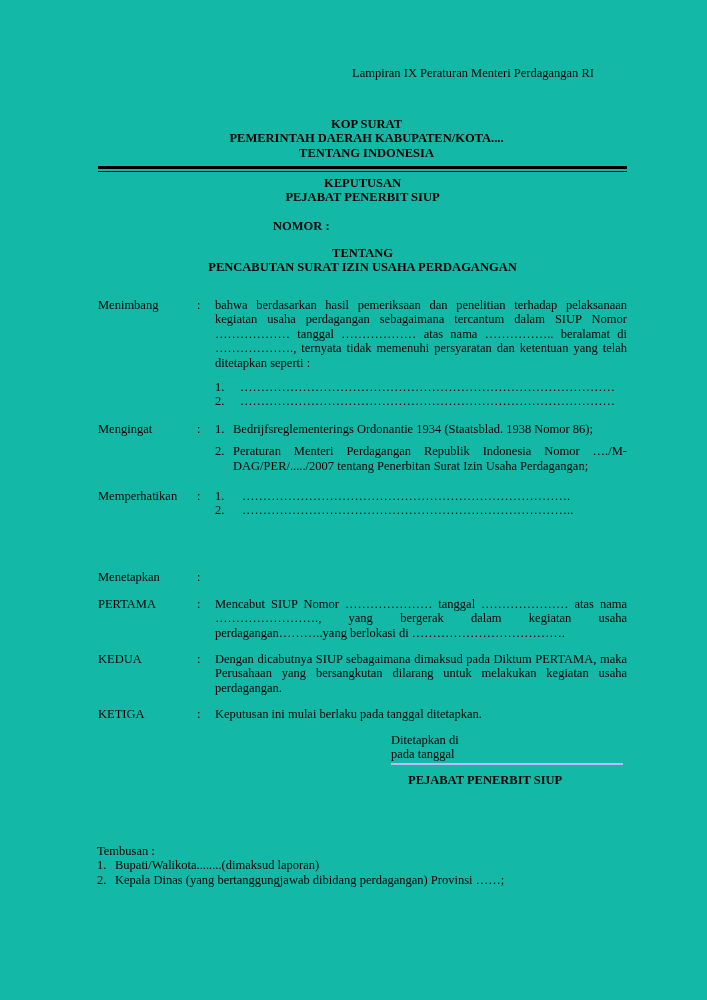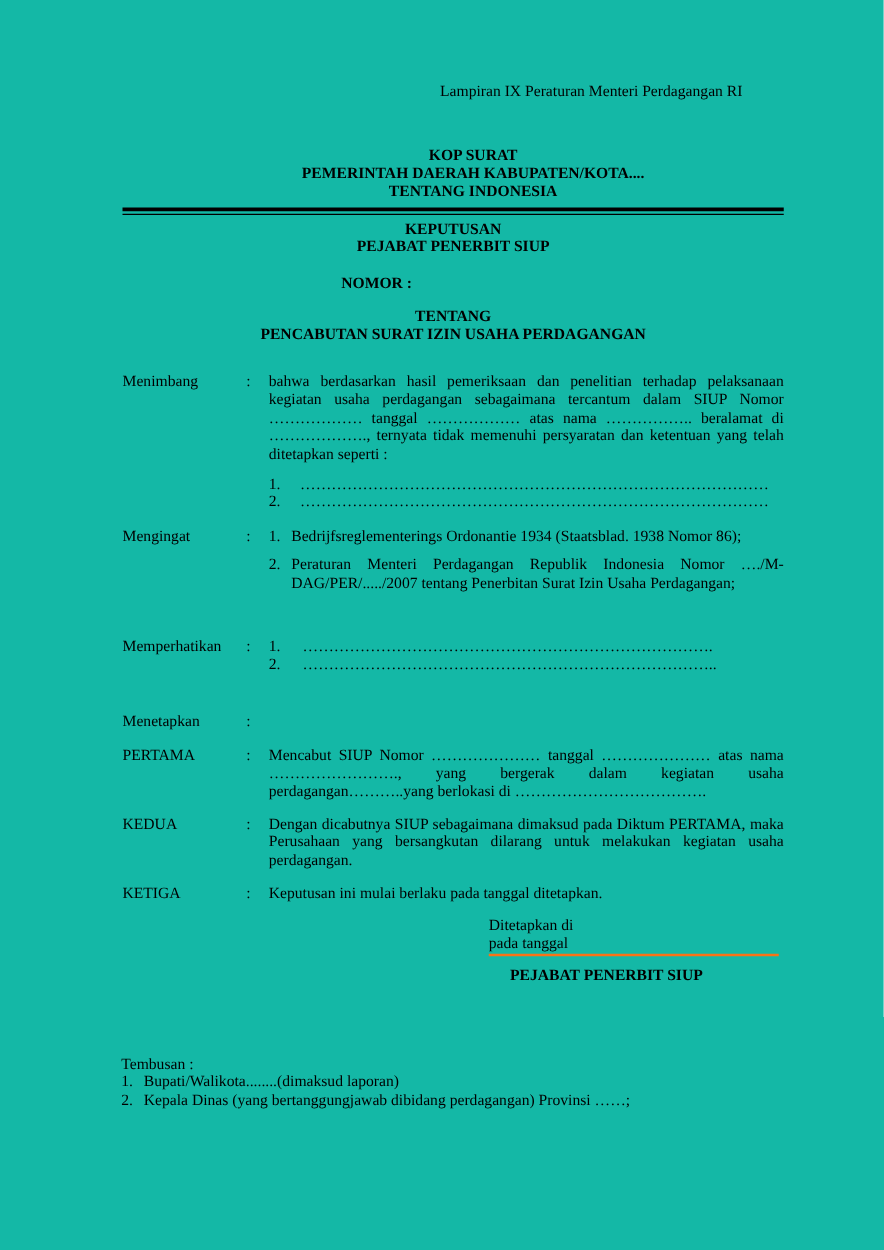--- a/index.html
+++ b/index.html
@@ -15,21 +15,21 @@
     overflow: hidden;
   }
   .header-ref {
     position: absolute;
     left: 352px;
     top: 37px;
     white-space: pre;
   }
   .kop {
     position: absolute;
-    left: 114px;
+    left: 102px;
     top: 117px;
     width: 529px;
     text-align: center;
     font-weight: bold;
   }
   .rule {
     position: absolute;
     left: 98px;
     top: 166px;
     width: 529px;
@@ -87,21 +87,21 @@
     width: 529px;
     text-align: center;
   }
   .closing {
     position: absolute;
     left: 391px;
     top: 733px;
     width: 236px;
   }
   .closing .underlined {
-    border-bottom: 2px solid #f97316;
+    border-bottom: 2px solid #c4b5fd;
     width: 232px;
     padding-bottom: 1px;
   }
   .signatory {
     position: absolute;
     left: 408px;
     top: 773px;
     font-weight: bold;
   }
   .tembusan {
@@ -166,21 +166,21 @@
         <span>1.</span>
         <span class="itxt">Bedrijfsreglementerings Ordonantie 1934 (Staatsblad. 1938 Nomor 86);</span>
       </div>
       <div class="ingat-item">
         <span>2.</span>
         <span class="itxt">Peraturan Menteri Perdagangan Republik Indonesia Nomor …./M-DAG/PER/...../2007 tentang Penerbitan Surat Izin Usaha Perdagangan;</span>
       </div>
     </div>
   </div>
 
-  <div class="row" style="top:510px">
+  <div class="row" style="top:489px">
     <div>Memperhatikan</div>
     <div>:</div>
     <div>
       <div class="perhati-item">
         <span>1.</span>
         <span class="dots">…………………………………………………………………….</span>
       </div>
       <div class="perhati-item">
         <span>2.</span>
         <span class="dots">……………………………………………………………………..</span>

